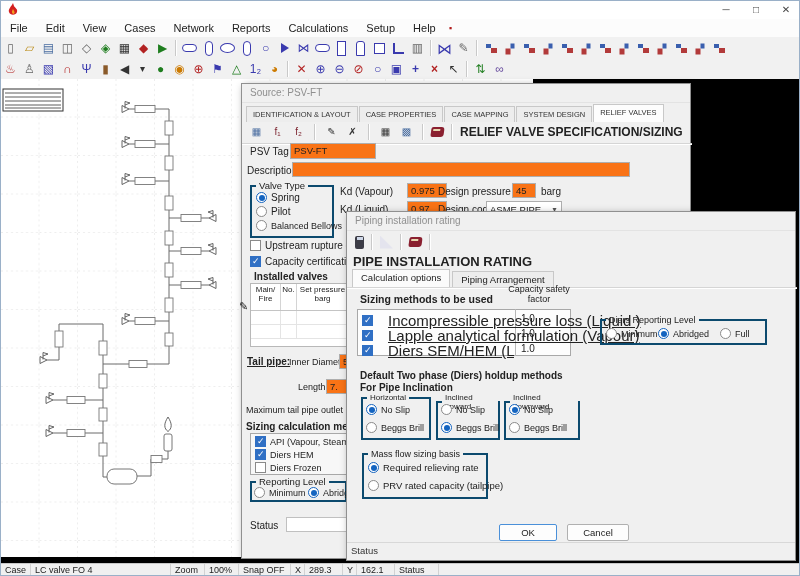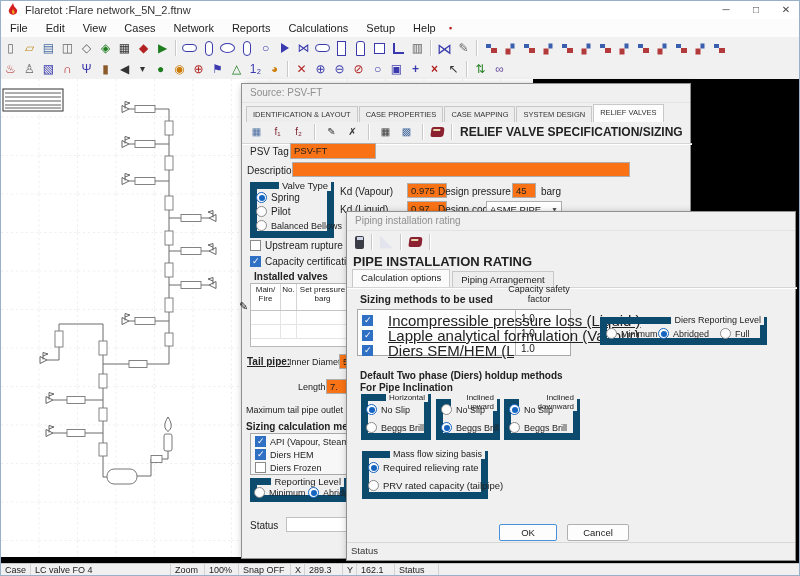--- a/index.html
+++ b/index.html
@@ -56,21 +56,21 @@
   .dlgtitle{position:absolute;left:0;top:0;right:0;height:18px;background:#f0f0f0;border-bottom:1px solid #e3e3e3;color:#8f8f8f;font-size:10px;line-height:18px;padding-left:8px;}
   .dtool{position:absolute;display:flex;align-items:center;gap:4px;}
   .etch{position:absolute;height:1px;background:#d5d5d5;border-bottom:1px solid #fff;}
   .lbl{position:absolute;color:#222;}
   .b{font-weight:bold;}
   .field{position:absolute;background:#f97316;border:1px solid #aeaeae;font-size:9.5px;padding:1px 3px;box-sizing:border-box;line-height:12px;overflow:hidden;}
   .sunken{background:#fff;border:1px solid #c0c0c0;}
   .select{position:absolute;background:#fff;border:1px solid #aeaeae;display:flex;align-items:center;box-sizing:border-box;font-size:9.5px;}
   .select .sval{flex:1;padding-left:3px;}
   .select .sarw{width:13px;text-align:center;color:#555;font-size:8px;}
-  fieldset{position:absolute;margin:0;padding:0;border:7px solid #0c4a6e;box-sizing:border-box;text-align:right;}
+  fieldset{position:absolute;margin:0;padding:0;border:2px solid #0c4a6e;box-sizing:border-box;}
   legend{padding:0 3px;margin-left:4px;font-size:9.5px;color:#222;}
   .opt{position:absolute;display:flex;align-items:center;gap:4px;white-space:nowrap;}
   .rb{display:inline-block;width:11px;height:11px;border:1px solid #8a8a8a;border-radius:50%;background:#fff;position:relative;flex:none;box-sizing:border-box;}
   .rb.sel{border-color:#1464c0;}
   .rb.sel::after{content:"";position:absolute;left:1.5px;top:1.5px;width:6px;height:6px;border-radius:50%;background:#1464c0;}
   .cb{display:inline-block;width:11px;height:11px;border:1px solid #8a8a8a;background:#fff;position:relative;flex:none;box-sizing:border-box;}
   .cb.checked{background:#2f6fc4;border-color:#2f6fc4;}
   .cb.checked::after{content:"✓";color:#fff;font-size:9px;position:absolute;left:1px;top:-1px;}
 
   
@@ -107,21 +107,20 @@
 
 <div class="app">
 
   <div class="titlebar">
     <span class="logo">
       <svg width="12" height="14" viewBox="0 0 12 14">
           <path d="M6 0 C4 4 1 6 2 9 C3 12.5 9 12.5 10 9 C11 6 8 5 7 3 C6.6 2 6.4 1 6 0 Z" fill="#d42020"></path>
           <path d="M6 6 C5 8 4.5 9 5.5 10.5 C6.5 11.5 8 10.5 7.5 9 C7.2 8 6.5 7 6 6 Z" fill="#f0a020"></path>
         </svg>
     </span>
-    <span class="ttext">Flaretot :Flare network_5N_2.ftnw</span>
     <span class="winctl">
       <span>─</span>
       <span>□</span>
       <span>✕</span>
     </span>
   </div>
 
   <div class="menubar">
     <span class="mi">File</span>
     <span class="mi">Edit</span>

